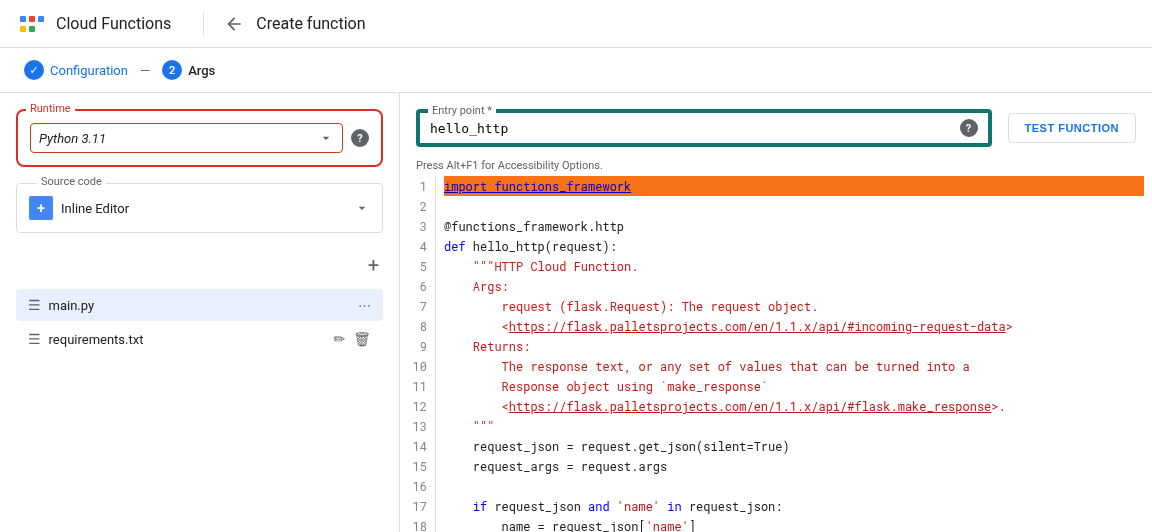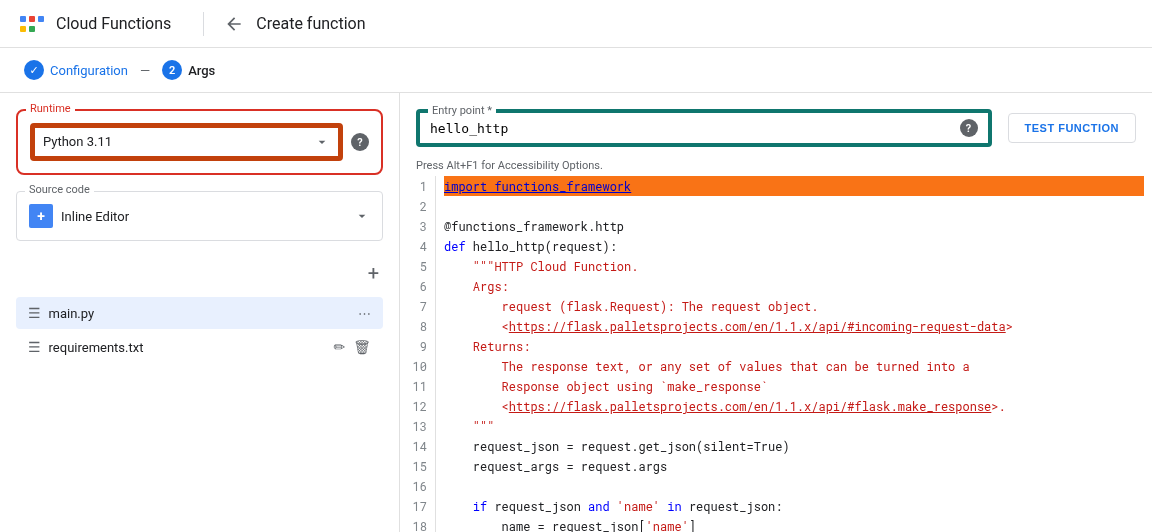--- a/index.html
+++ b/index.html
@@ -132,27 +132,28 @@
     }
     .dropdown-row {
       display: flex;
       align-items: center;
       gap: 8px;
       margin-top: 4px;
     }
     .dropdown {
       flex: 1;
       display: flex;
-      align-items: flex-start;
+      align-items: flex-end;
       justify-content: space-between;
-      border: 5px solid #c2410c;
+      border: 1px solid #c2410c;
       border-radius: 4px;
       padding: 6px 8px;
       cursor: pointer;
       font-size: 13px;
+      font-style: italic;
     }
     .help-icon {
       width: 18px;
       height: 18px;
       border-radius: 50%;
       background: #5f6368;
       color: white;
       display: flex;
       align-items: center;
       justify-content: center;
@@ -166,21 +167,21 @@
     .source-section {
       border: 1px solid #dadce0;
       border-radius: 4px;
       padding: 8px 12px 12px;
       position: relative;
       margin-bottom: 16px;
     }
     .source-label {
       position: absolute;
       top: -9px;
-      left: 8px;
+      left: 20px;
       background: #fff;
       padding: 0 4px;
       font-size: 11px;
       color: #5f6368;
     }
     .source-dropdown {
       display: flex;
       align-items: center;
       gap: 8px;
       margin-top: 4px;

